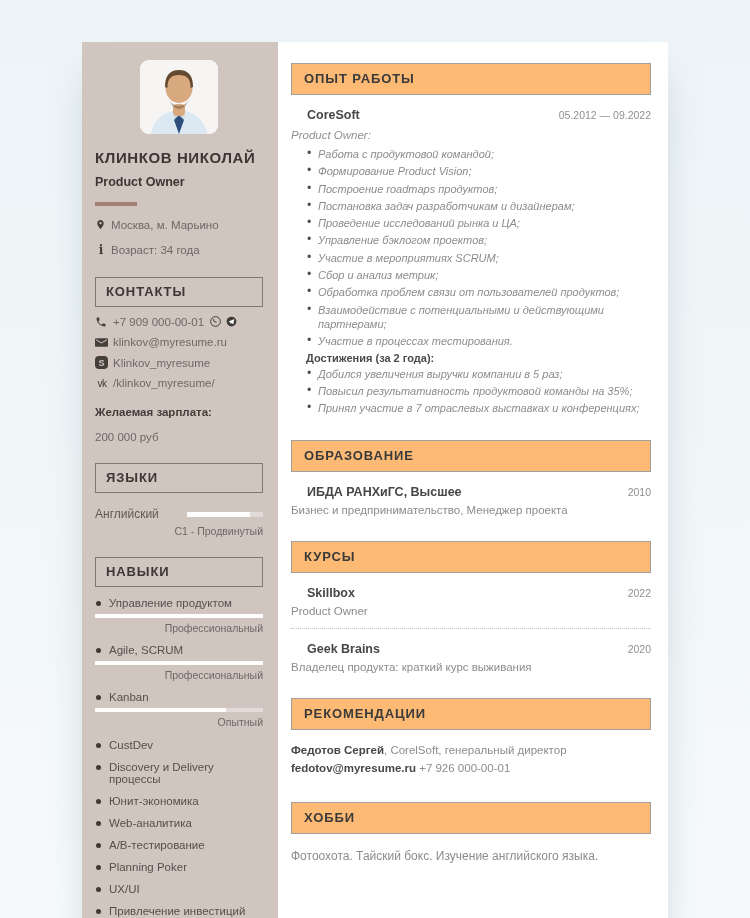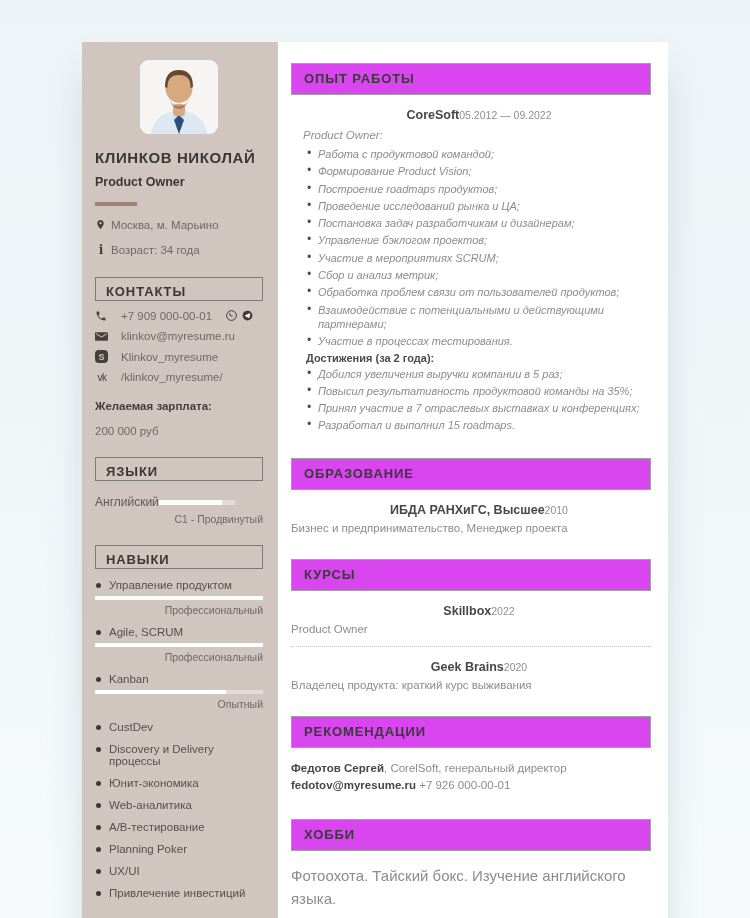--- a/index.html
+++ b/index.html
@@ -25,35 +25,35 @@
   }
   .photo svg { display:block; width:100%; height:100%; }
   .sb-name { margin-top:15px; font-size:15px; font-weight:bold; letter-spacing:.6px; color:#3c3732; }
   .sb-role { margin-top:9px; font-size:12.5px; font-weight:bold; color:#3c3732; }
   .sb-divider { width:42px; height:4px; background:#a27f74; margin:13px 0 12px; }
   .info-row { display:flex; align-items:center; gap:4px; margin:12px 0; font-size:11.5px; color:#6e6864; }
   .info-row .ic { width:12px; text-align:center; color:#45403a; flex-shrink:0; }
   .ic svg { display:block; }
   .i-glyph { font-family:"DejaVu Serif", serif; font-weight:bold; font-size:12px; color:#45403a; }
   .sb-box {
-    margin-top:20px; border:1px solid #7e7974; padding:6px 10px 1px;
+    margin-top:20px; border:1px solid #7e7974; padding:6px 10px 7px;
     font-size:13px; font-weight:bold; letter-spacing:.9px; color:#3c3732;
   }
-  .contact-row { display:flex; align-items:center; gap:12px; margin:8px 0; font-size:11.5px; color:#6e6864; }
+  .contact-row { display:flex; align-items:center; gap:4px; margin:8px 0; font-size:11.5px; color:#6e6864; }
   .contact-row .ic { width:14px; flex-shrink:0; text-align:center; }
   .skype-badge {
     width:13px; height:13px; border-radius:4px; background:#453f39; color:#d1c5c0;
     font-size:9px; font-weight:bold; display:flex; align-items:center; justify-content:center;
   }
   .vk-glyph { font-size:10px; font-weight:normal; color:#3e3934; letter-spacing:-0.5px; }
   .msngrs { display:flex; align-items:center; gap:3px; margin-left:1px; }
   .salary { margin-top:17px; }
   .salary-label { font-size:11.5px; font-weight:bold; color:#433d38; }
   .salary-value { font-size:11.5px; color:#6e6864; margin-top:13px; }
-  .lang-row { display:flex; align-items:center; justify-content:flex-start; margin-top:14px; }
+  .lang-row { display:flex; align-items:center; justify-content:space-between; margin-top:14px; }
   .lang-name { font-size:12px; color:#5f5a55; }
   .bar { height:5px; background:rgba(255,255,255,0.38); position:relative; }
   .lang-bar { width:76px; }
   .bar .fill { position:absolute; left:0; top:0; bottom:0; background:#fdfdfc; }
   .bar-level { font-size:10.5px; color:#6e6864; text-align:right; margin-top:4px; }
   .skill-rated { margin-top:10px; }
   .skill-name { font-size:11.5px; color:#55504b; position:relative; padding-left:14px; }
   .dot::before {
     content:""; position:absolute; left:1px; top:4px; width:5px; height:5px;
     border-radius:50%; background:#3e3934;
@@ -64,37 +64,37 @@
     font-size:11.5px; color:#55504b; position:relative; padding-left:14px; margin:10px 0;
   }
   .plain-list li::before {
     content:""; position:absolute; left:1px; top:4px; width:5px; height:5px;
     border-radius:50%; background:#3e3934;
   }
   
   .main { flex:1; background:#fff; padding:21px 17px 30px 13px; }
   .m-box {
     border:1px solid #a0a0a0; padding:7px 12px 8px; font-size:13px; font-weight:bold;
-    letter-spacing:.9px; color:#3a3a3a; background:#d946ef;
+    letter-spacing:.9px; color:#3a3a3a; background:#fdba74;
   }
   .section { margin-bottom:25px; }
-  .entry-head { display:flex; justify-content:center; align-items:baseline; margin-top:13px;margin-left:16px; }
+  .entry-head { display:flex; justify-content:space-between; align-items:baseline; margin-top:13px;margin-left:16px; }
   .entry-name { font-size:12.5px; font-weight:bold; color:#474747; }
   .entry-date { font-size:10.5px; color:#8f8f8f; }
   .entry-sub { font-size:11.5px; color:#8c8c8c; margin-top:5px; }
-  .role-line { font-size:11.5px; font-style:italic; color:#8f8f8f; margin:7px 12px 6px; }
+  .role-line { font-size:11.5px; font-style:italic; color:#8f8f8f; margin:7px 0 6px; }
   ul.b-list { list-style:none; padding-left:27px; }
   ul.b-list li { font-size:11px; color:#8c8c8c; margin:3px 0; position:relative; line-height:1.3;font-style:italic; }
   ul.b-list li::before { content:"•"; position:absolute; left:-11px; top:-1px; color:#4d4d4d; font-size:12px; }
   .ach-label { font-size:11px; font-weight:bold; color:#4a4a4a; margin:3px 0 2px 15px; }
   .dotted-sep { border:none; border-top:1px dotted #c3c3c3; margin:11px 0 1px; }
   .rec-line { font-size:11.5px; color:#8c8c8c; margin-top:12px; line-height:1.45; }
   .rec-line .b { font-weight:bold; color:#474747; }
   .rec-line2 { margin-top:1px; }
-  .body-text { font-size:15px; color:#8c8c8c; margin-top:13px; line-height:1.55; }
+  .body-text { font-size:12px; color:#8c8c8c; margin-top:13px; line-height:1.55; }
 </style>
 </head>
 <body>
 
 <div class="card">
 
   <div class="sidebar">
 
     <div class="photo">
       <svg viewBox="0 0 78 74">
@@ -226,35 +226,34 @@
       <div class="m-box">ОПЫТ РАБОТЫ</div>
       <div class="entry-head">
         <span class="entry-name">CoreSoft</span>
         <span class="entry-date">05.2012 — 09.2022</span>
       </div>
       <div class="role-line">Product Owner:</div>
       <ul class="b-list">
         <li>Работа с продуктовой командой;</li>
         <li>Формирование Product Vision;</li>
         <li>Построение roadmaps продуктов;</li>
+        <li>Постановка задач разработчикам и дизайнерам;</li>
         <li>Проведение исследований рынка и ЦА;</li>
-        <li>Постановка задач разработчикам и дизайнерам;</li>
         <li>Управление бэклогом проектов;</li>
         <li>Участие в мероприятиях SCRUM;</li>
         <li>Сбор и анализ метрик;</li>
         <li>Обработка проблем связи от пользователей продуктов;</li>
         <li>Взаимодействие с потенциальными и действующими партнерами;</li>
         <li>Участие в процессах тестирования.</li>
       </ul>
       <div class="ach-label">Достижения (за 2 года):</div>
       <ul class="b-list">
         <li>Добился увеличения выручки компании в 5 раз;</li>
         <li>Повысил результативность продуктовой команды на 35%;</li>
         <li>Принял участие в 7 отраслевых выставках и конференциях;</li>
-        <li>Разработал и выполнил 15 roadmaps.</li>
       </ul>
     </div>
 
     <div class="section">
       <div class="m-box">ОБРАЗОВАНИЕ</div>
       <div class="entry-head">
         <span class="entry-name">ИБДА РАНХиГС, Высшее</span>
         <span class="entry-date">2010</span>
       </div>
       <div class="entry-sub">Бизнес и предпринимательство, Менеджер проекта</div>

